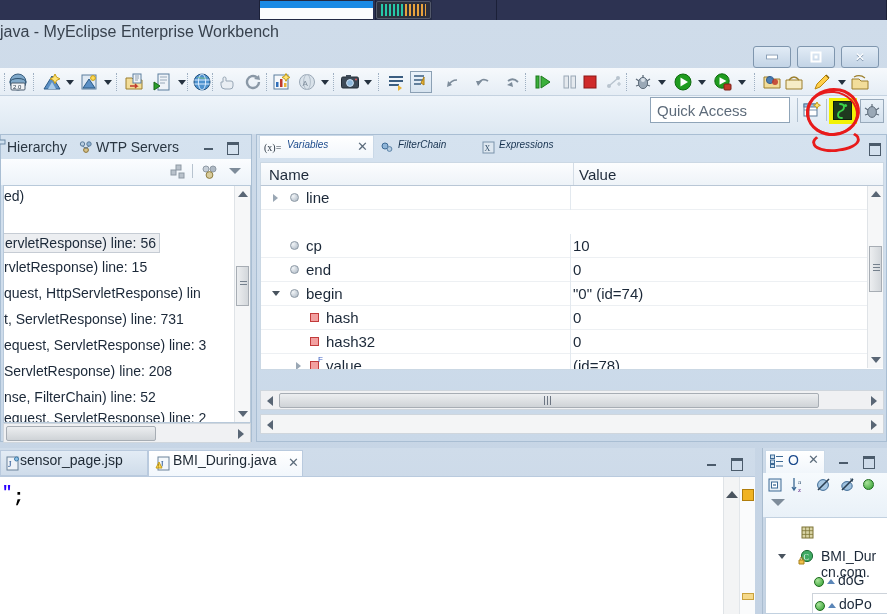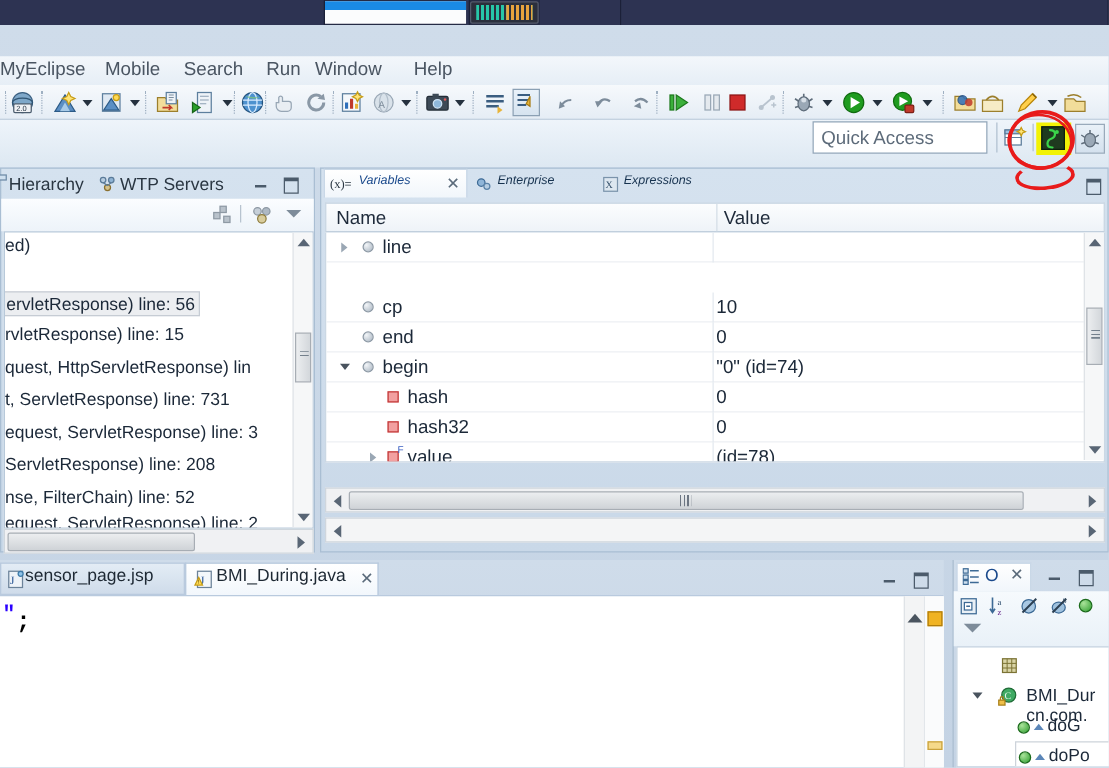--- a/index.html
+++ b/index.html
@@ -177,41 +177,34 @@
     <div class="tb-tray"></div>
     <div class="tb-bars"></div>
     <div class="tb-bars2"></div>
     <div class="tb-seg" style="left:432px;width:65px;"></div>
     <div class="tb-seg" style="left:497px;width:390px;"></div>
 
   </div>
 
   <div class="winframe"></div>
 
+  <div class="title-text">java - MyEclipse Enterprise Workbench</div>
 
   <div class="wbtns">
     <div class="wbtn min">
         <span class="g"></span>
       </div>
     <div class="wbtn max">
         <span class="g"></span>
       </div>
     <div class="wbtn close">
         <span class="g">✕</span>
       </div>
   </div>
 
-  <div class="menubar">
-    <div class="mi" style="left:0;">MyEclipse</div>
-    <div class="mi" style="left:84px;">Mobile</div>
-    <div class="mi" style="left:147px;">Search</div>
-    <div class="mi" style="left:213px;">Run</div>
-    <div class="mi" style="left:252px;">Window</div>
-    <div class="mi" style="left:331px;">Help</div>
-  </div>
 
   <div class="toolbar">
     <div class="tsep" style="left:4px;"></div>
 
     <div class="ticon" style="left:8px;">
       <svg width="20" height="20" viewBox="0 0 20 20">
           <circle cx="10" cy="10" r="8" fill="#7fa8c9" stroke="#3a5f80"></circle>
           <ellipse cx="10" cy="10" rx="8" ry="3.5" fill="none" stroke="#2f5472"></ellipse>
           <rect x="3" y="11" width="14" height="7" rx="1" fill="#f0f2f5" stroke="#4a5c6e"></rect>
           <text x="5" y="17" font-size="6" fill="#1a2b3c" font-family="sans-serif">2.0</text>
@@ -517,21 +510,21 @@
       <div style="position:absolute;left:7px;top:7px;font-size:10px;color:#2a3642;font-family:'Liberation Serif',serif;">(x)=</div>
       <div class="vtab-lbl" style="left:30px;top:4px;color:#1b4a8c;">Variables</div>
       <div style="position:absolute;left:100px;top:4px;font-size:13px;color:#5b6b7b;">✕</div>
 
       <div style="position:absolute;left:124px;top:6px;width:13px;height:13px;">
         <svg width="13" height="13" viewBox="0 0 13 13">
             <circle cx="4" cy="5" r="3" fill="#8fb5d8" stroke="#3d6a95"></circle>
             <circle cx="8.5" cy="8" r="2.4" fill="#b6cde2" stroke="#5b83a8"></circle>
           </svg>
       </div>
-      <div class="vtab-lbl" style="left:141px;top:4px;color:#16324f;">Enterprise</div>
+      <div class="vtab-lbl" style="left:141px;top:4px;color:#16324f;">FilterChain</div>
       <div style="position:absolute;left:225px;top:6px;width:13px;height:13px;">
         <svg width="13" height="13" viewBox="0 0 13 13">
             <rect x="1" y="1" width="11" height="11" fill="#dde7f0" stroke="#7a93ab"></rect>
             <text x="2.4" y="9.6" font-size="8" fill="#34506b" font-family="serif">X</text>
           </svg>
       </div>
       <div class="vtab-lbl" style="left:242px;top:4px;color:#16324f;">Expressions</div>
 
       <div class="mini-btn mini-max" style="left:610px;top:6px;"></div>
     </div>

